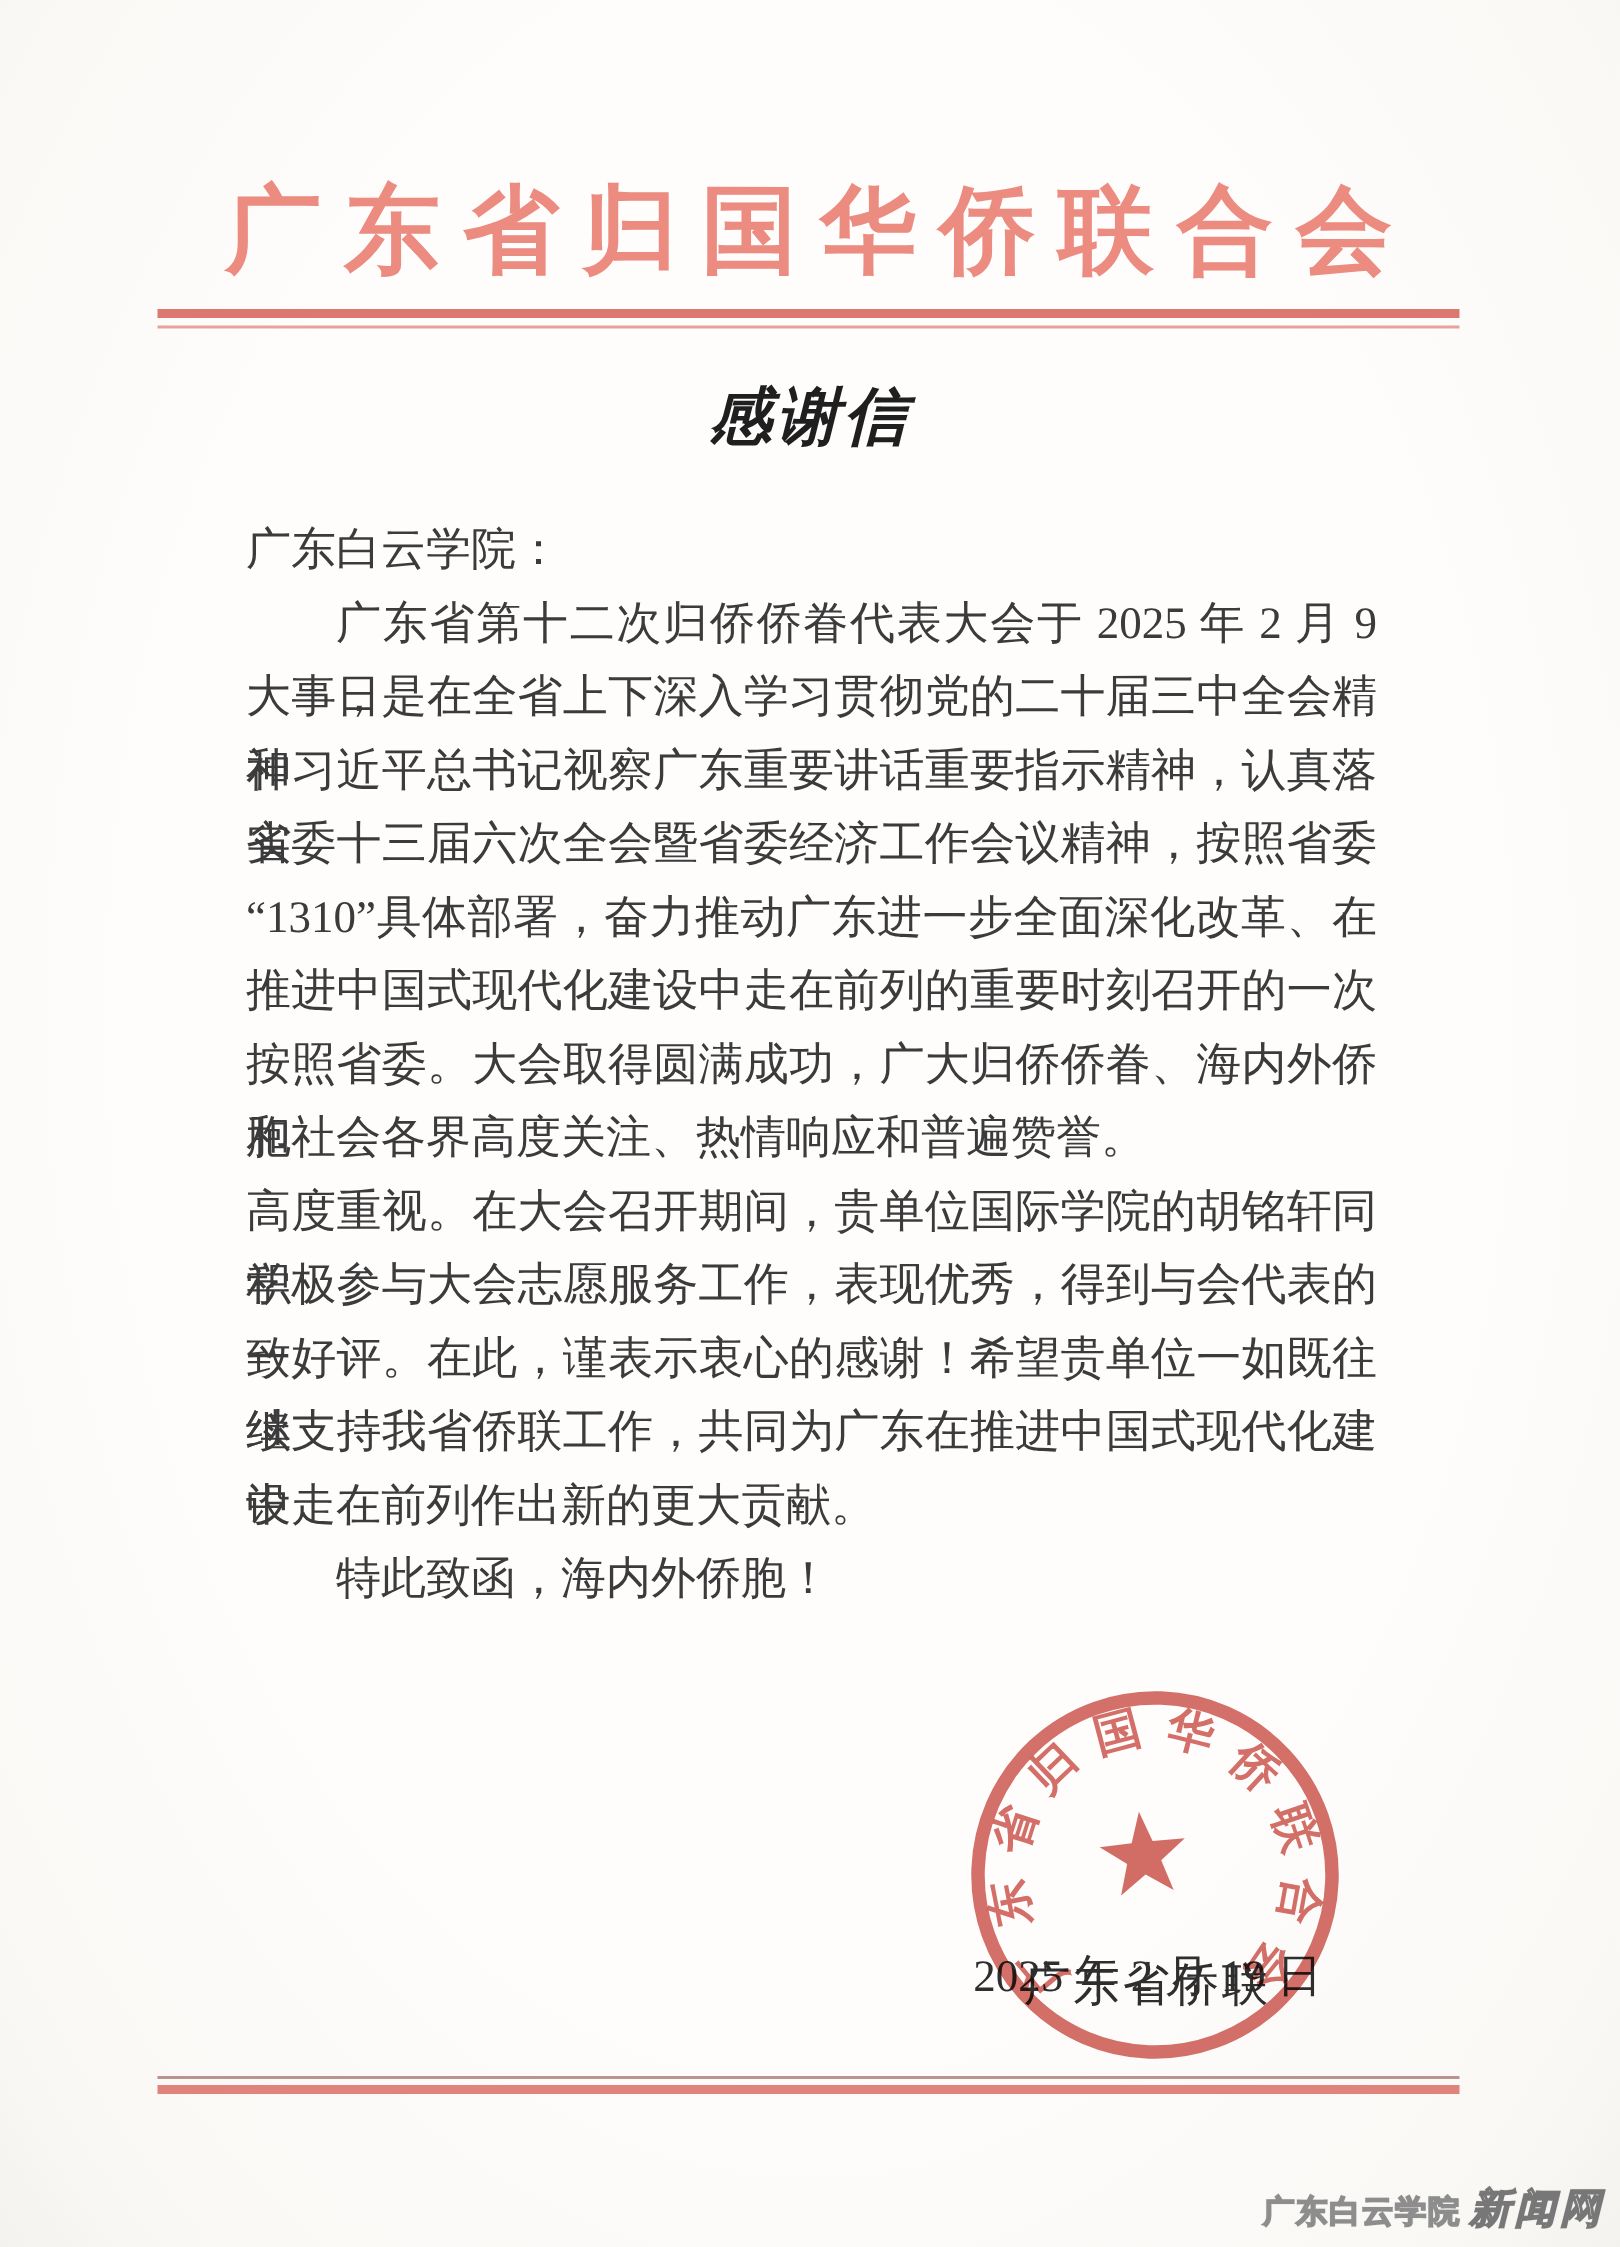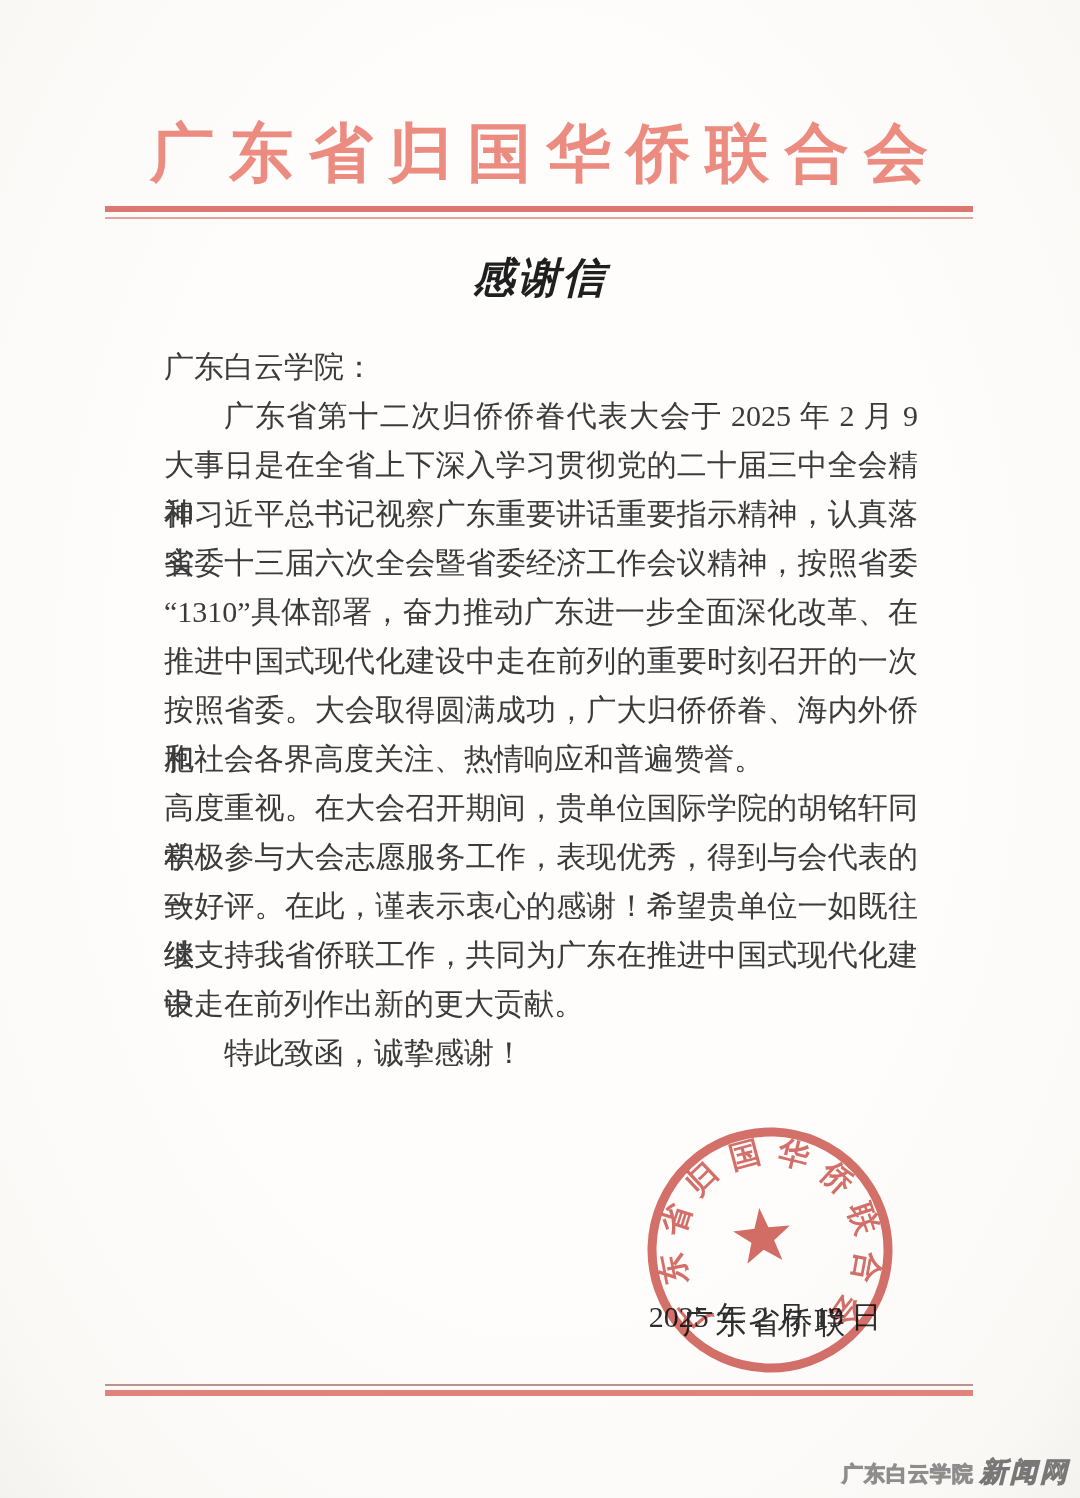--- a/index.html
+++ b/index.html
@@ -98,21 +98,21 @@
     <div class="line full">省委十三届六次全会暨省委经济工作会议精神，按照省委</div>
     <div class="line full">“1310”具体部署，奋力推动广东进一步全面深化改革、在</div>
     <div class="line full">推进中国式现代化建设中走在前列的重要时刻召开的一次</div>
     <div class="line full">按照省委。大会取得圆满成功，广大归侨侨眷、海内外侨胞</div>
     <div class="line">和社会各界高度关注、热情响应和普遍赞誉。</div>
     <div class="line full">高度重视。在大会召开期间，贵单位国际学院的胡铭轩同学</div>
     <div class="line full">积极参与大会志愿服务工作，表现优秀，得到与会代表的一</div>
     <div class="line full">致好评。在此，谨表示衷心的感谢！希望贵单位一如既往继</div>
     <div class="line full">续支持我省侨联工作，共同为广东在推进中国式现代化建设</div>
     <div class="line">中走在前列作出新的更大贡献。</div>
-    <div class="line ind">特此致函，诚挚感谢！</div>
+    <div class="line ind">特此致函，海内外侨胞！</div>
   </div>
 
   <div class="signature">广东省侨联</div>
   <div class="date-line">2025 年 2 月 19 日</div>
 
   <svg class="stamp" viewBox="0 0 250 250" aria-hidden="true">
     <defs>
       <path id="rimPath" d="M 70.8 194.3 A 88 88 0 1 1 179.2 194.3" fill="none"></path>
     </defs>
     <circle cx="125" cy="125" r="118" fill="none" stroke="#c94b42" stroke-width="9" opacity="0.9"></circle>

